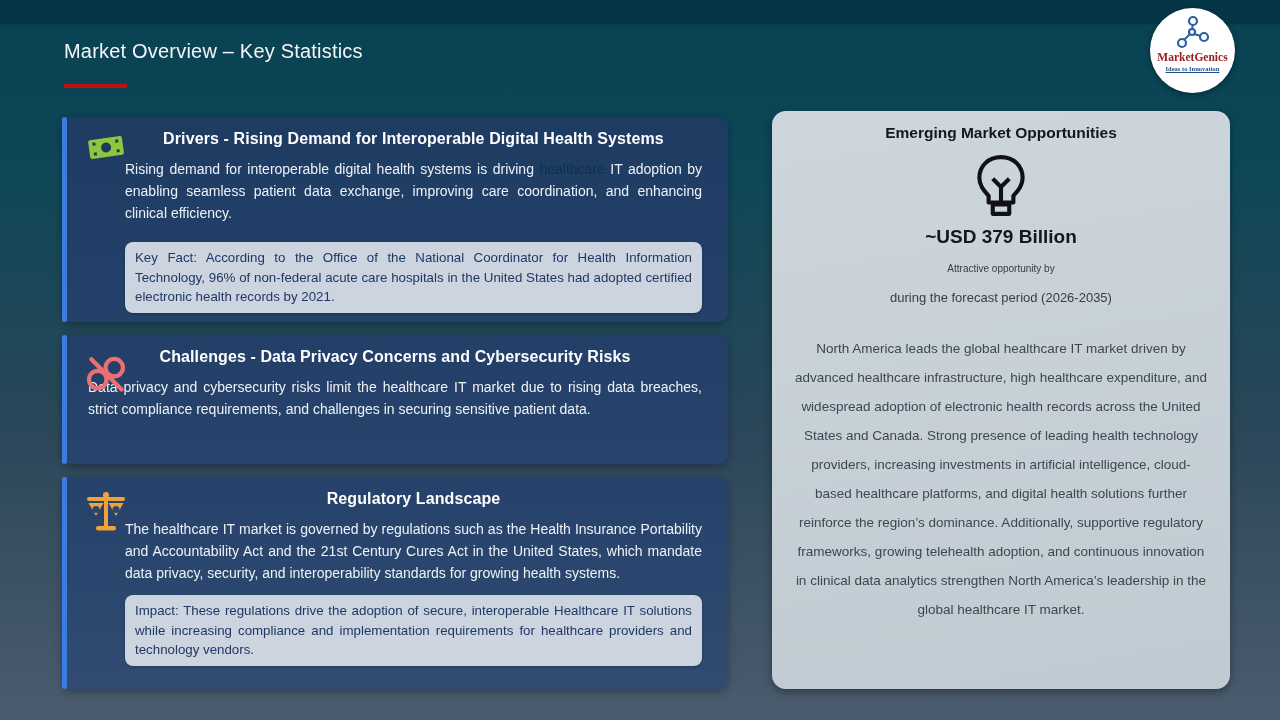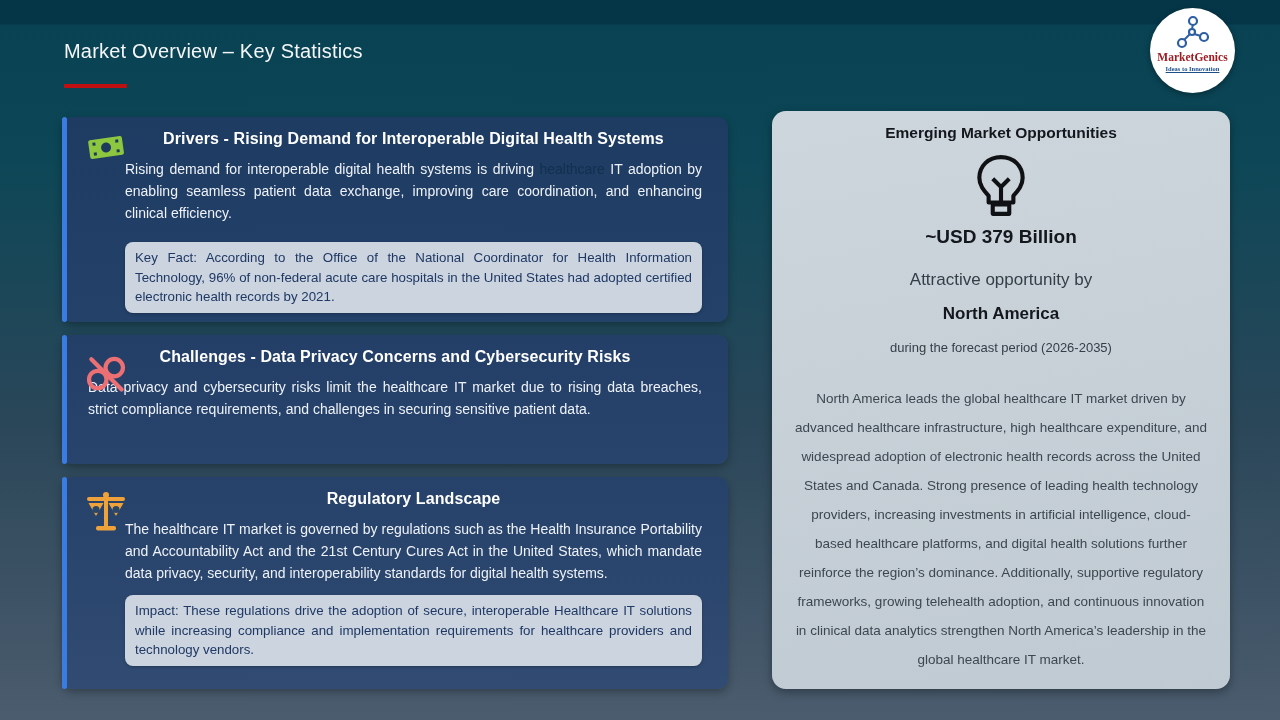--- a/index.html
+++ b/index.html
@@ -31,21 +31,21 @@
            font-size:13.3px;line-height:19.5px;text-align:justify;box-shadow:0 1px 3px rgba(0,0,0,.25);}
   .card3 .callout{margin-top:11px;}
   .callout b{font-weight:400;}
   
   .panel{position:absolute;left:772px;top:111px;width:458px;height:578px;border-radius:14px;box-sizing:border-box;
          background:linear-gradient(170deg,#cdd6dc,#c0cad2);box-shadow:0 3px 10px rgba(0,0,0,.35);
          text-align:center;padding:13px 18px 0;}
   .panel-title{font-size:15.5px;font-weight:700;color:#14181d;margin:0;}
   .bulb-wrap{margin-top:12px;height:66px;}
   .panel-value{font-size:19px;font-weight:700;color:#14181d;margin-top:6px;}
-  .panel-sub{font-size:17px;color:#333e47;margin-top:22px;}
+  .panel-sub{font-size:10px;color:#333e47;margin-top:15px;}
   .panel-region{font-size:17px;font-weight:700;color:#14181d;margin-top:14px;}
   .panel-period{font-size:13px;color:#333e47;margin-top:16px;}
   .panel-desc{font-size:13.5px;line-height:29px;color:#3c4750;margin:29px 4px 0;}
 </style>
 </head>
 <body>
 
 <div class="slide">
 
   <h1 class="page-title">Market Overview – Key Statistics</h1>
@@ -115,35 +115,34 @@
           <rect x="20" y="8" width="4" height="28"></rect>
           <path d="M4.5 13 h15 l-7.5 13 z"></path>
           <path d="M24.5 13 h15 l-7.5 13 z"></path>
           <rect x="12" y="36" width="20" height="4.5" rx="2"></rect>
         </g>
         <circle cx="12" cy="19.5" r="3.5" fill="#2a4669"></circle>
         <circle cx="32" cy="19.5" r="3.5" fill="#2a4669"></circle>
       </svg>
     </span>
     <h2>Regulatory Landscape</h2>
-    <p class="body">The healthcare IT market is governed by regulations such as the Health Insurance Portability and Accountability Act and the 21st Century Cures Act in the United States, which mandate data privacy, security, and interoperability standards for digital health systems.</p>
+    <p class="body">The healthcare IT market is governed by regulations such as the Health Insurance Portability and Accountability Act and the 21st Century Cures Act in the United States, which mandate data privacy, security, and interoperability standards for growing health systems.</p>
     <div class="callout"><b>Impact:</b><span> These regulations drive the adoption of secure, interoperable Healthcare IT solutions while increasing compliance and implementation requirements for healthcare providers and technology vendors.</span></div>
   </section>
 
   <aside class="panel">
     <h3 class="panel-title">Emerging Market Opportunities</h3>
     <div class="bulb-wrap">
       <svg width="58" height="66" viewBox="0 0 56 64">
         <g stroke="#101114" stroke-width="4" fill="none" stroke-linejoin="round">
           <path d="M28 3 C 15.5 3, 7 12, 7 23 C 7 31, 12 36, 16 40.5 L16 47 L40 47 L40 40.5 C 44 36, 49 31, 49 23 C 49 12, 40.5 3, 28 3 Z"></path>
           <path d="M20 24 L28 32 M36 24 L28 32 M28 32 L28 46"></path>
           <rect x="20" y="49" width="16" height="9"></rect>
         </g>
       </svg>
     </div>
     <div class="panel-value">~USD 379 Billion</div>
     <div class="panel-sub">Attractive opportunity by</div>
-    <div class="panel-region">North America</div>
     <div class="panel-period">during the forecast period (2026-2035)</div>
     <p class="panel-desc">North America leads the global healthcare IT market driven by advanced healthcare infrastructure, high healthcare expenditure, and widespread adoption of electronic health records across the United States and Canada. Strong presence of leading health technology providers, increasing investments in artificial intelligence, cloud-based healthcare platforms, and digital health solutions further reinforce the region’s dominance. Additionally, supportive regulatory frameworks, growing telehealth adoption, and continuous innovation in clinical data analytics strengthen North America’s leadership in the global healthcare IT market.</p>
   </aside>
 
 </div>
 
 </body></html>

